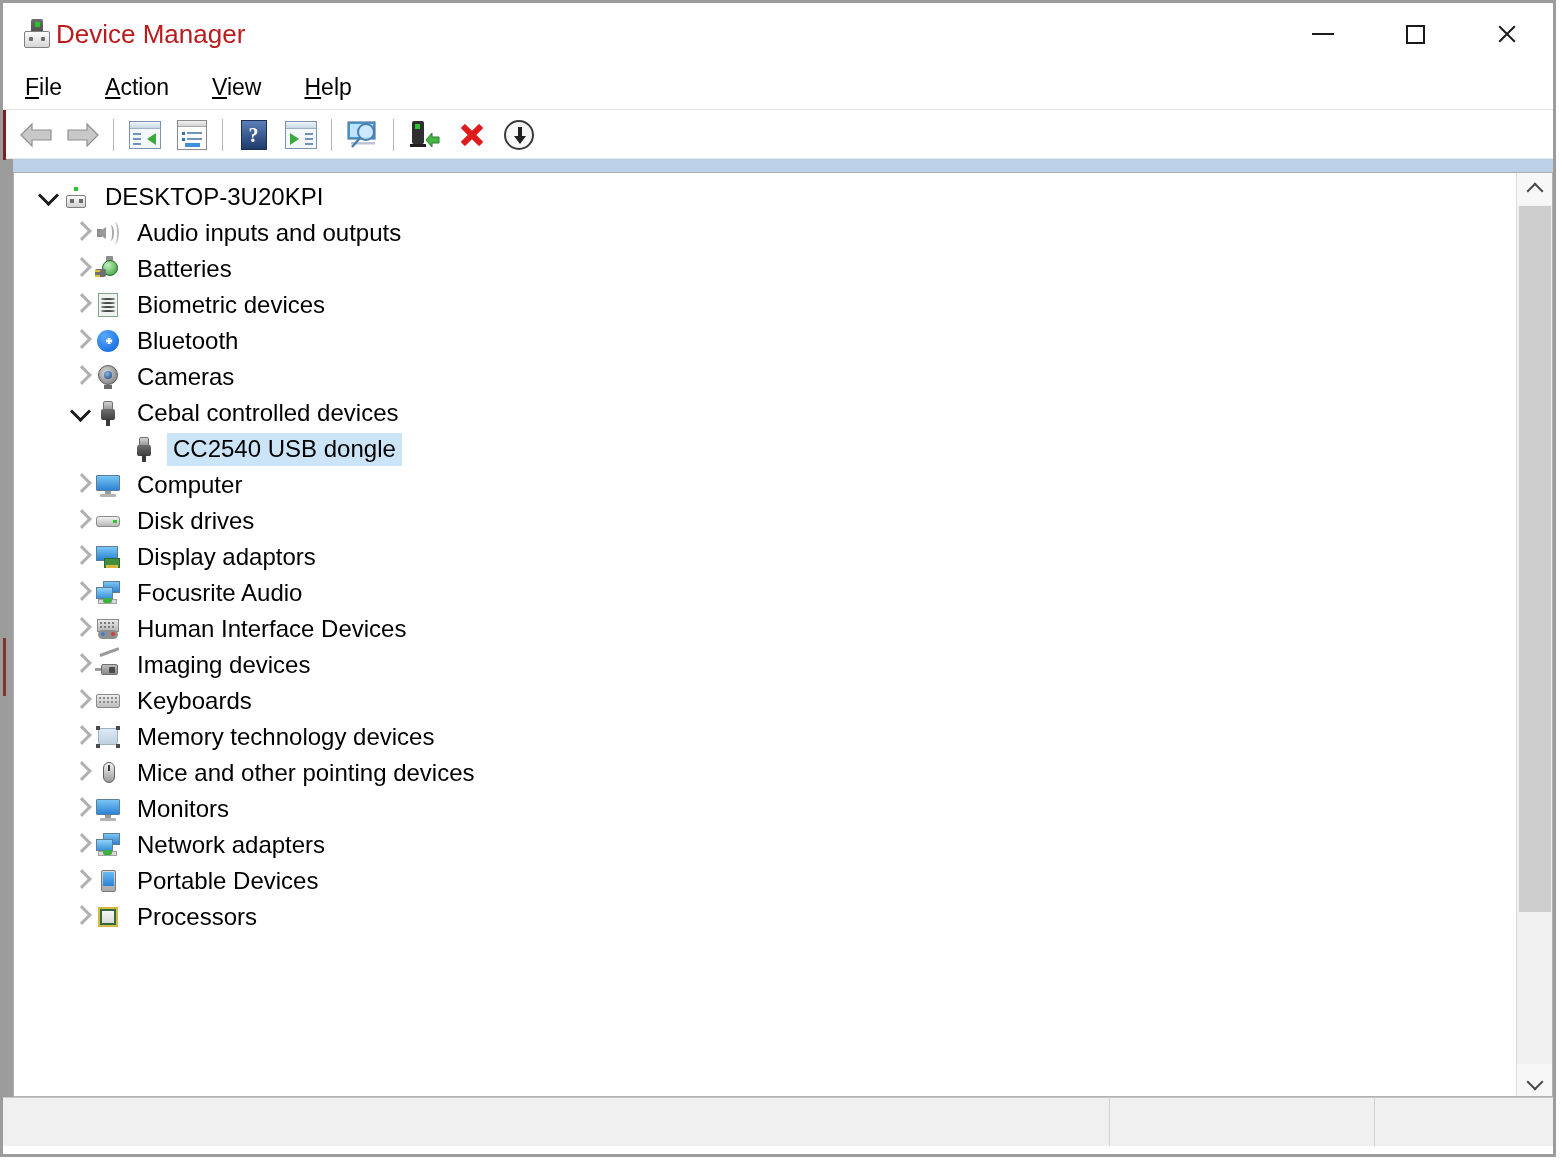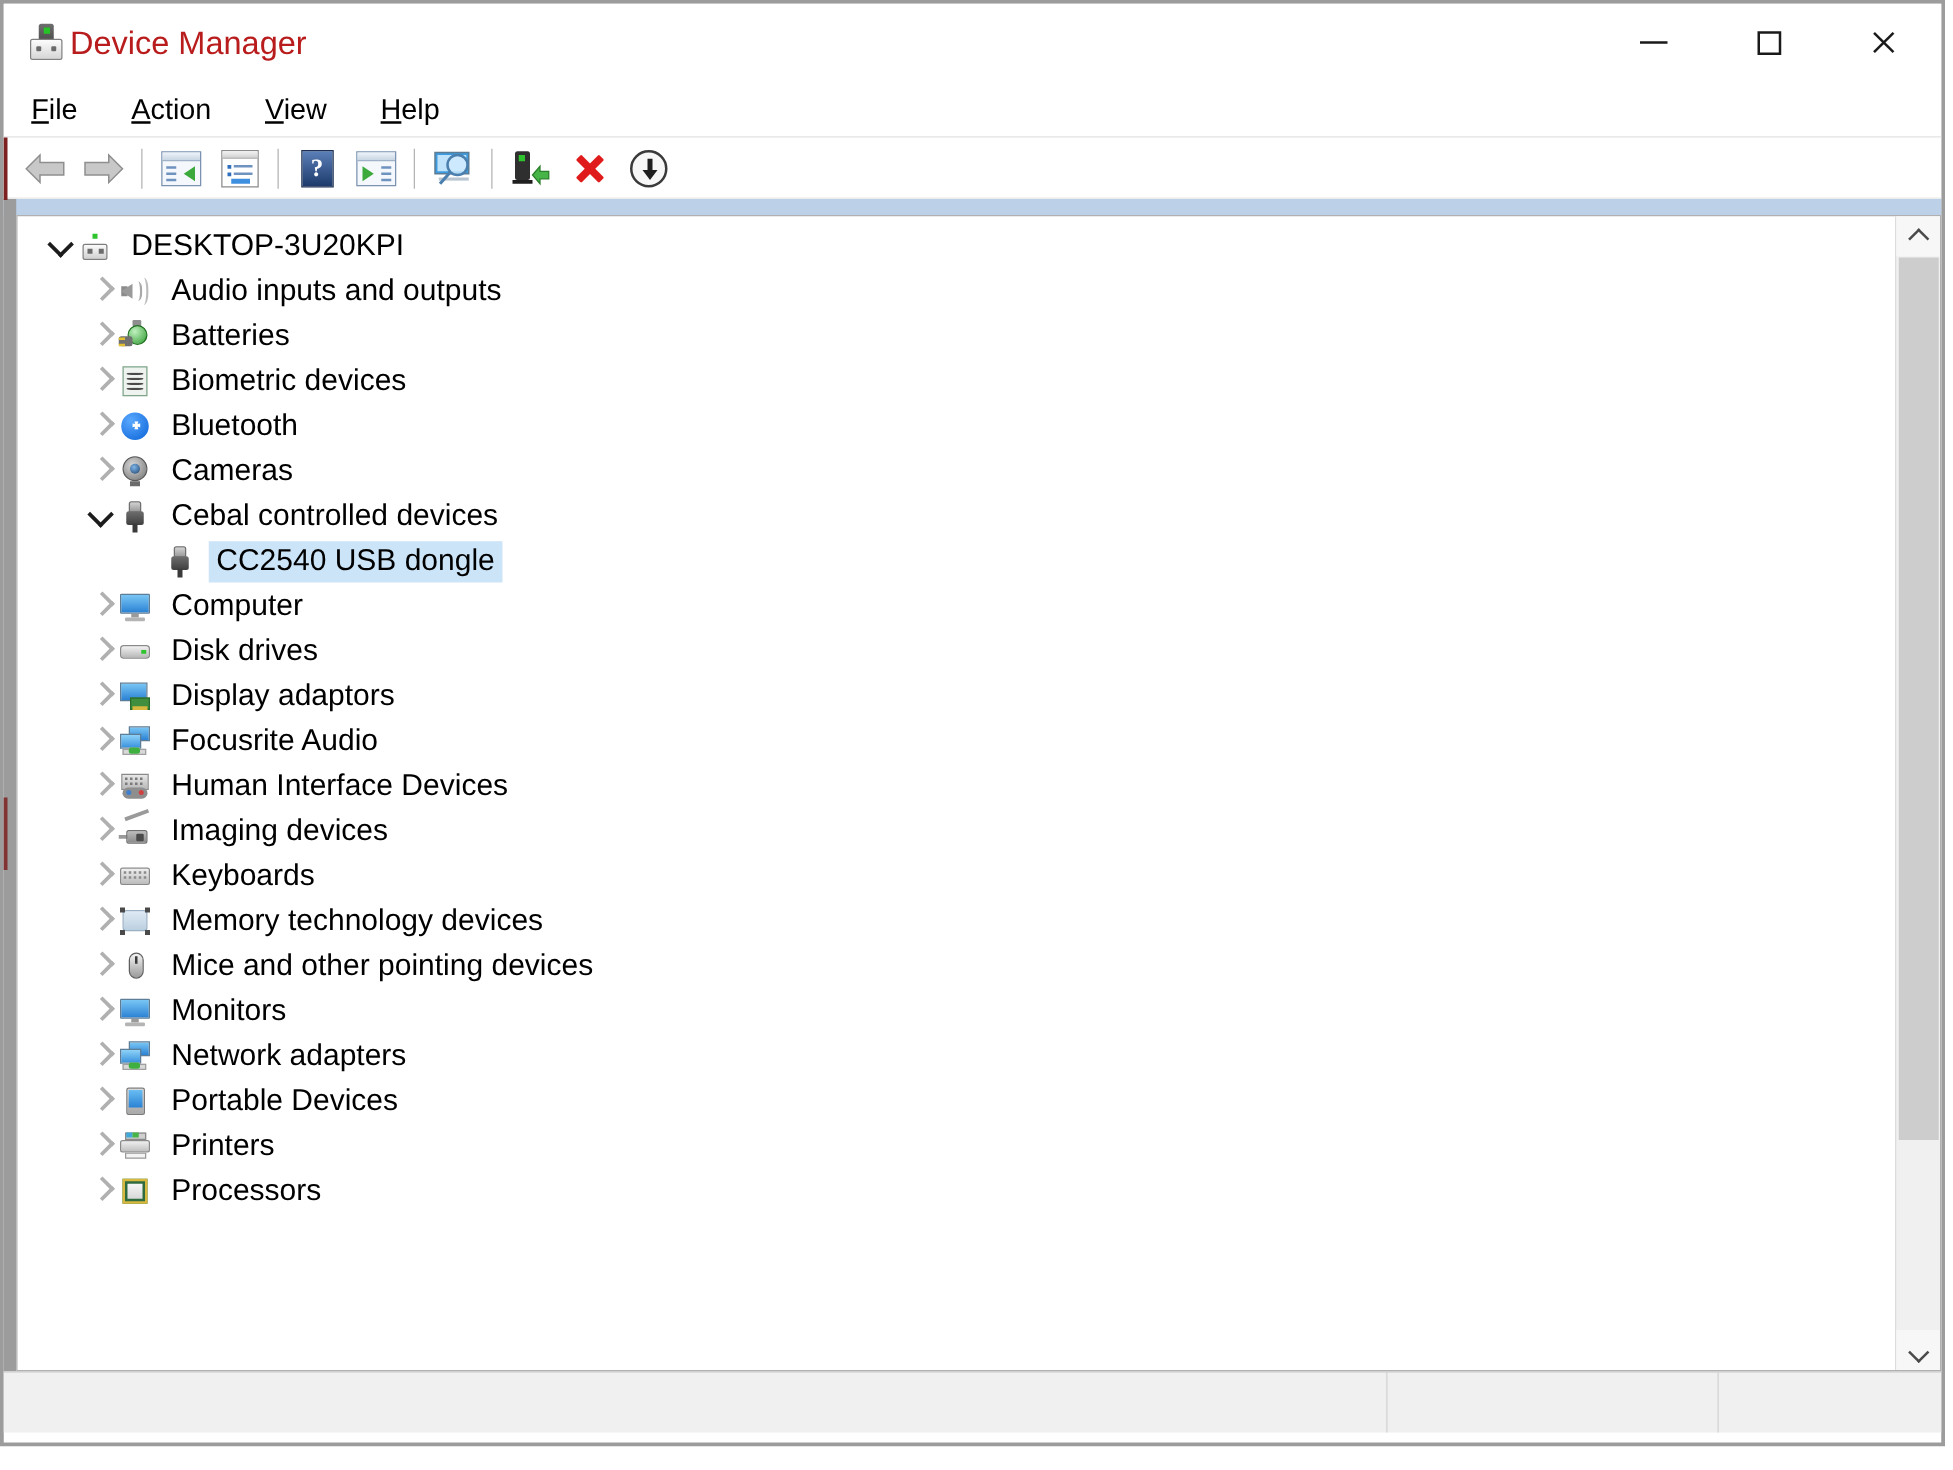--- a/index.html
+++ b/index.html
@@ -1029,35 +1029,20 @@
             <span class="nicon">
               <span class="di di-port">
                   <span class="b"></span>
                   <span class="s"></span>
                 </span>
             </span>
             <span class="label">Portable Devices</span>
           </div>
 
 
-          <div class="node lvl1">
-            <span class="chev">
-                <span class="chev-collapsed"></span>
-              </span>
-            <span class="nicon">
-              <span class="di di-prn">
-                  <span class="top"></span>
-                  <span class="g"></span>
-                  <span class="g2"></span>
-                  <span class="body"></span>
-                  <span class="out"></span>
-                </span>
-            </span>
-            <span class="label">Printers</span>
-          </div>
 
           <div class="node lvl1">
             <span class="chev">
                 <span class="chev-collapsed"></span>
               </span>
             <span class="nicon">
               <span class="di di-cpu">
                   <span class="b"></span>
                   <span class="i"></span>
                 </span>

